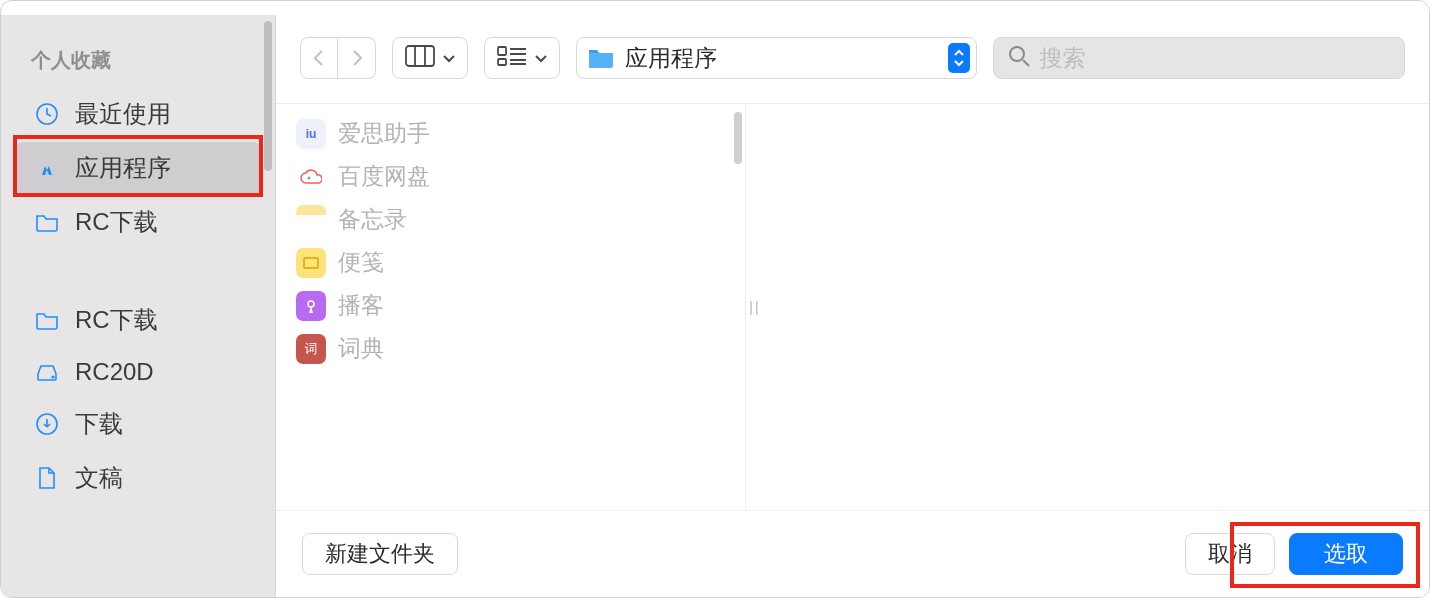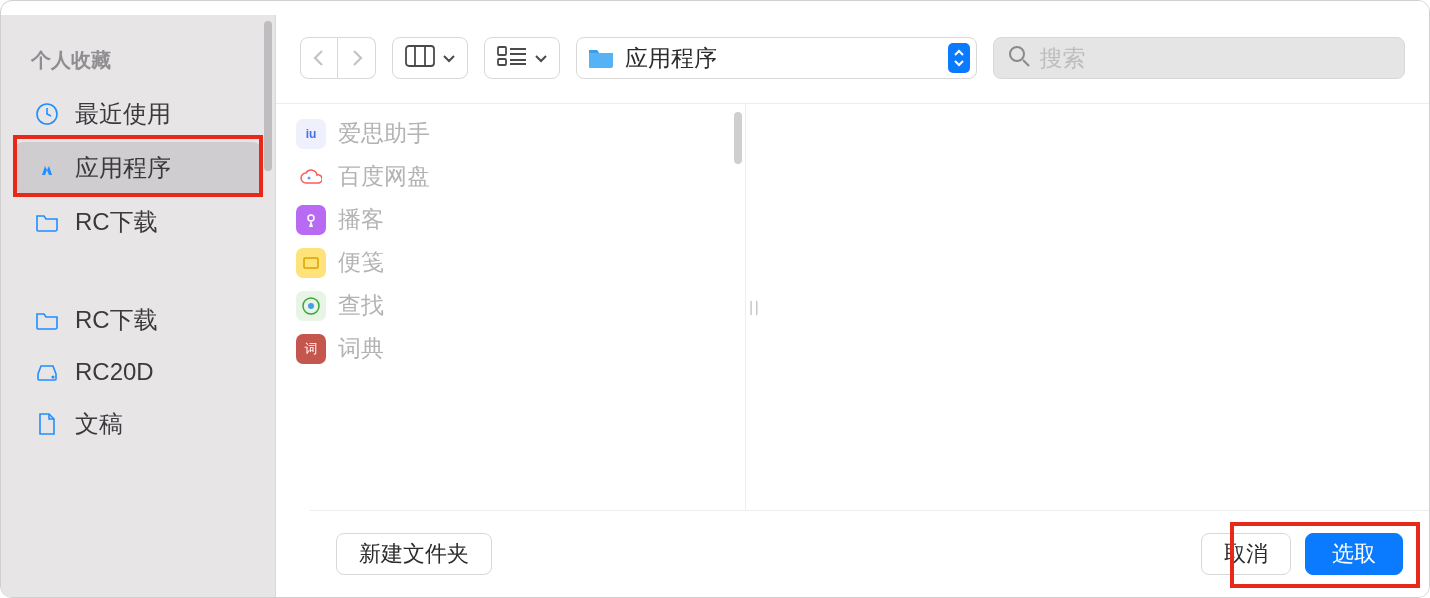--- a/index.html
+++ b/index.html
@@ -239,40 +239,39 @@
     .col2 {
       flex: 1;
     }
     
     .footer {
       border-top: 1px solid #ededed;
       padding: 22px 26px;
       display: flex;
       align-items: center;
       gap: 14px;
-      margin-left: 34px;
     }
     .footer .spacer { flex: 1; }
     .btn {
       height: 42px;
       padding: 0 22px;
       border-radius: 8px;
       border: 1px solid #d8d8d8;
       background: #fff;
       font-size: 22px;
       color: #2b2b2b;
       cursor: pointer;
       display: flex;
       align-items: center;
     }
     .btn.primary {
       background: #0a7aff;
       color: #fff;
       border-color: #0a7aff;
-      padding: 0 26px;
+      padding: 0 34px;
     }
     .highlight-select {
       position: absolute;
       bottom: 10px;
       right: 10px;
       width: 190px;
       height: 66px;
       border: 4px solid #e8291a;
       pointer-events: none;
       z-index: 10;
@@ -333,20 +332,29 @@
     <div class="sidebar-item">
       <span class="icon ic-blue">
         <svg width="24" height="20" viewBox="0 0 24 20" fill="none" stroke="currentColor" stroke-width="1.6">
             <path d="M3 12 L6 4 H18 L21 12 V17 a1 1 0 0 1-1 1H4a1 1 0 0 1-1-1V12z"></path>
             <circle cx="18" cy="15" r="0.8" fill="currentColor"></circle>
           </svg>
       </span>
       <span>RC20D</span>
     </div>
 
+    <div class="sidebar-item">
+      <span class="icon ic-blue">
+        <svg width="24" height="24" viewBox="0 0 24 24" fill="none" stroke="currentColor" stroke-width="1.6">
+            <circle cx="12" cy="12" r="10"></circle>
+            <path d="M12 7v8m0 0l-3-3m3 3l3-3"></path>
+          </svg>
+      </span>
+      <span>下载</span>
+    </div>
 
     <div class="sidebar-item">
       <span class="icon ic-blue">
         <svg width="20" height="24" viewBox="0 0 20 24" fill="none" stroke="currentColor" stroke-width="1.6">
             <path d="M3 2h9l5 5v15H3z"></path>
             <path d="M12 2v5h5"></path>
           </svg>
       </span>
       <span>文稿</span>
     </div>
@@ -441,46 +449,41 @@
         <div class="file-item">
           <span class="app-icon" style="background:#fff">
             <svg width="22" height="16" viewBox="0 0 22 16">
                 <path d="M6 14a5 5 0 1 1 0-10 6 6 0 0 1 11 2 4 4 0 0 1 2 8H6z" fill="none" stroke="#ff5a5a" stroke-width="1.5"></path>
                 <circle cx="9" cy="9" r="1.5" fill="#5aa0ff"></circle>
               </svg>
           </span>
           <span>百度网盘</span>
         </div>
         <div class="file-item">
+          <span class="app-icon" style="background:linear-gradient(180deg,#ffe59a 35%,#fff 35%)"></span>
+          <span>备忘录</span>
+        </div>
+        <div class="file-item">
+          <span class="app-icon" style="background:#ffe27a">
+            <svg width="16" height="12" viewBox="0 0 16 12">
+                <rect x="1" y="1" width="14" height="10" fill="none" stroke="#d8a500" stroke-width="1.5" rx="1"></rect>
+              </svg>
+          </span>
+          <span>便笺</span>
+        </div>
+        <div class="file-item">
           <span class="app-icon" style="background:#b96af3">
             <svg width="18" height="18" viewBox="0 0 18 18" fill="#fff">
                 <circle cx="9" cy="7" r="3" fill="none" stroke="#fff" stroke-width="1.5"></circle>
                 <path d="M9 9l-2 7h4z"></path>
               </svg>
           </span>
           <span>播客</span>
         </div>
         <div class="file-item">
-          <span class="app-icon" style="background:#ffe27a">
-            <svg width="16" height="12" viewBox="0 0 16 12">
-                <rect x="1" y="1" width="14" height="10" fill="none" stroke="#d8a500" stroke-width="1.5" rx="1"></rect>
-              </svg>
-          </span>
-          <span>便笺</span>
-        </div>
-        <div class="file-item">
-          <span class="app-icon" style="background:#e8f5e6">
-            <svg width="20" height="20" viewBox="0 0 20 20">
-                <circle cx="10" cy="10" r="8" fill="none" stroke="#3aa63a" stroke-width="1.5"></circle>
-                <circle cx="10" cy="10" r="3" fill="#4a9ce8"></circle>
-              </svg>
-          </span>
-          <span>查找</span>
-        </div>
-        <div class="file-item">
           <span class="app-icon" style="background:#c4564e;color:#fff;font-size:13px">词</span>
           <span>词典</span>
         </div>
       </div>
       <div class="col-divider">
         <span class="grip">||</span>
       </div>
       <div class="col2"></div>
     </div>
 

